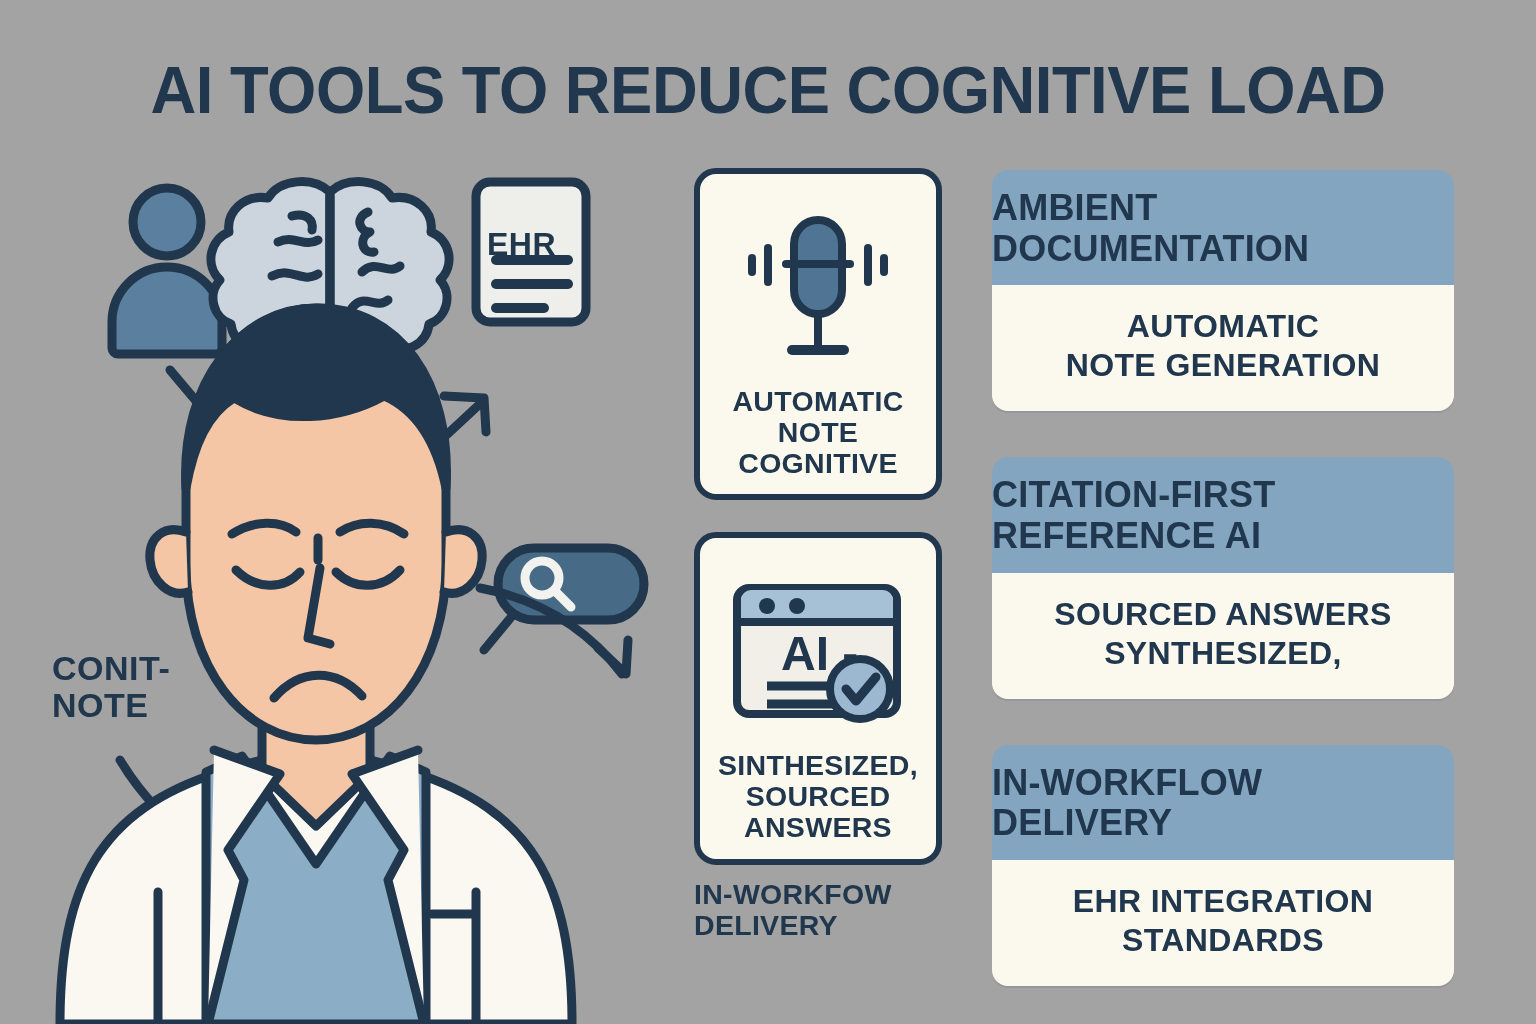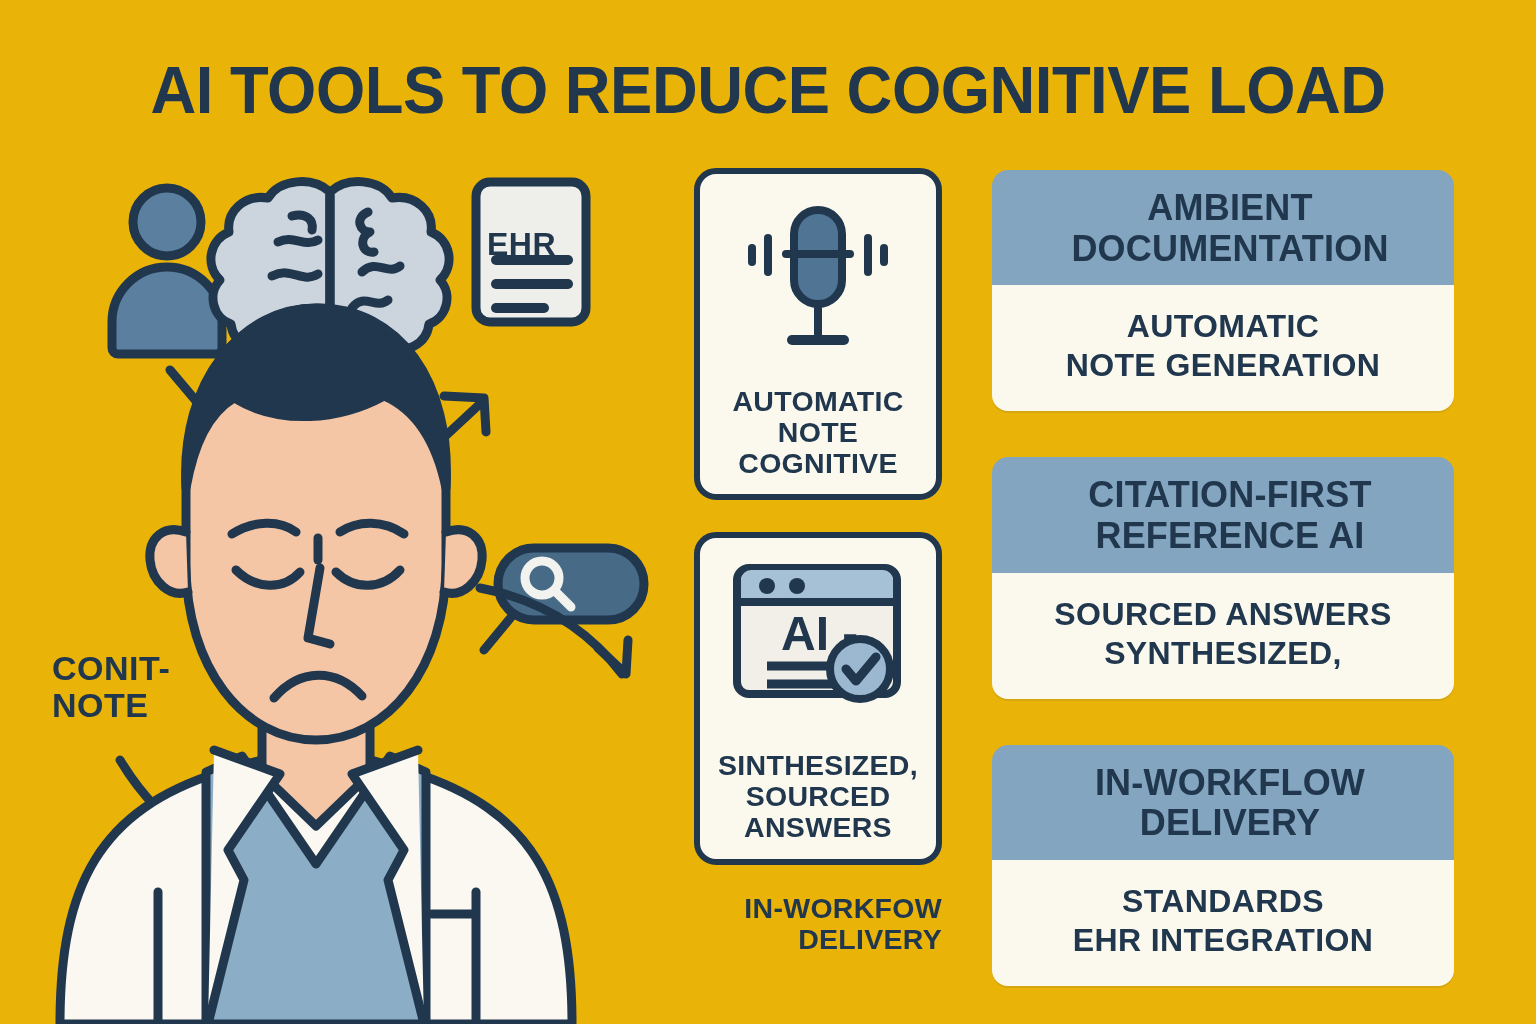--- a/index.html
+++ b/index.html
@@ -11,21 +11,21 @@
     width: 1536px;
     height: 1024px;
     overflow: hidden;
     font-family: "Liberation Sans", sans-serif;
     position: relative;
   }
   #stage {
     position: relative;
     width: 1536px;
     height: 1024px;
-    background: #eab308;
+    background: #a3a3a3;
     text-decoration: underline;
   }
 
   
   #title {
     position: absolute;
     left: 0;
     top: 52px;
     width: 1536px;
     text-align: center;
@@ -72,65 +72,64 @@
     width: 248px;
     border: 6px solid #20374e;
     border-radius: 22px;
     background: #fbf8ee;
     padding: 18px 10px 16px 10px;
     text-align: center;
   }
   .icon-card .glyph {
     height: 190px;
     display: flex;
-    align-items: flex-start;
+    align-items: flex-end;
     justify-content: center;
   }
   .icon-card .cap {
     font-size: 28.5px;
     font-weight: bold;
     color: #20374e;
     line-height: 1.08;
     letter-spacing: 0.3px;
     margin-top: 4px;
   }
   .plain-cap {
     width: 248px;
-    text-align: right;
+    text-align: left;
     font-size: 28.5px;
     font-weight: bold;
     color: #20374e;
     line-height: 1.1;
     letter-spacing: 0.3px;
-    margin-top: 28px;
+    margin-top: 14px;
   }
   #card2-wrap { margin-top: 32px; }
 
   
   .right-col {
     position: absolute;
     left: 992px;
     top: 170px;
     width: 462px;
   }
   .panel {
     width: 462px;
     border-radius: 16px;
     overflow: hidden;
     margin-bottom: 46px;
     box-shadow: 0 2px 0 rgba(32,55,78,0.10);
   }
   .panel-head {
     background: #84a5c0;
     color: #20374e;
-    text-align: center;
     font-size: 36px;
     font-weight: bold;
     line-height: 1.13;
-    padding: 18px 12px 16px 26px;
+    padding: 18px 12px 16px 0;
     letter-spacing: 0.2px;
   }
   .panel-body {
     background: #fbf8ee;
     color: #20374e;
     text-align: center;
     font-size: 32px;
     font-weight: bold;
     line-height: 1.22;
     padding: 22px 12px 26px 12px;
@@ -336,20 +335,20 @@
         <span class="panel-line">SYNTHESIZED,</span>
       </div>
     </div>
 
     <div class="panel">
       <div class="panel-head">
         <span class="panel-line">IN-WORKFLOW</span>
         <span class="panel-line">DELIVERY</span>
       </div>
       <div class="panel-body">
+        <span class="panel-line">EHR INTEGRATION</span>
         <span class="panel-line">STANDARDS</span>
-        <span class="panel-line">EHR INTEGRATION</span>
       </div>
     </div>
 
   </div>
 
 </div>
 
 </body></html>

